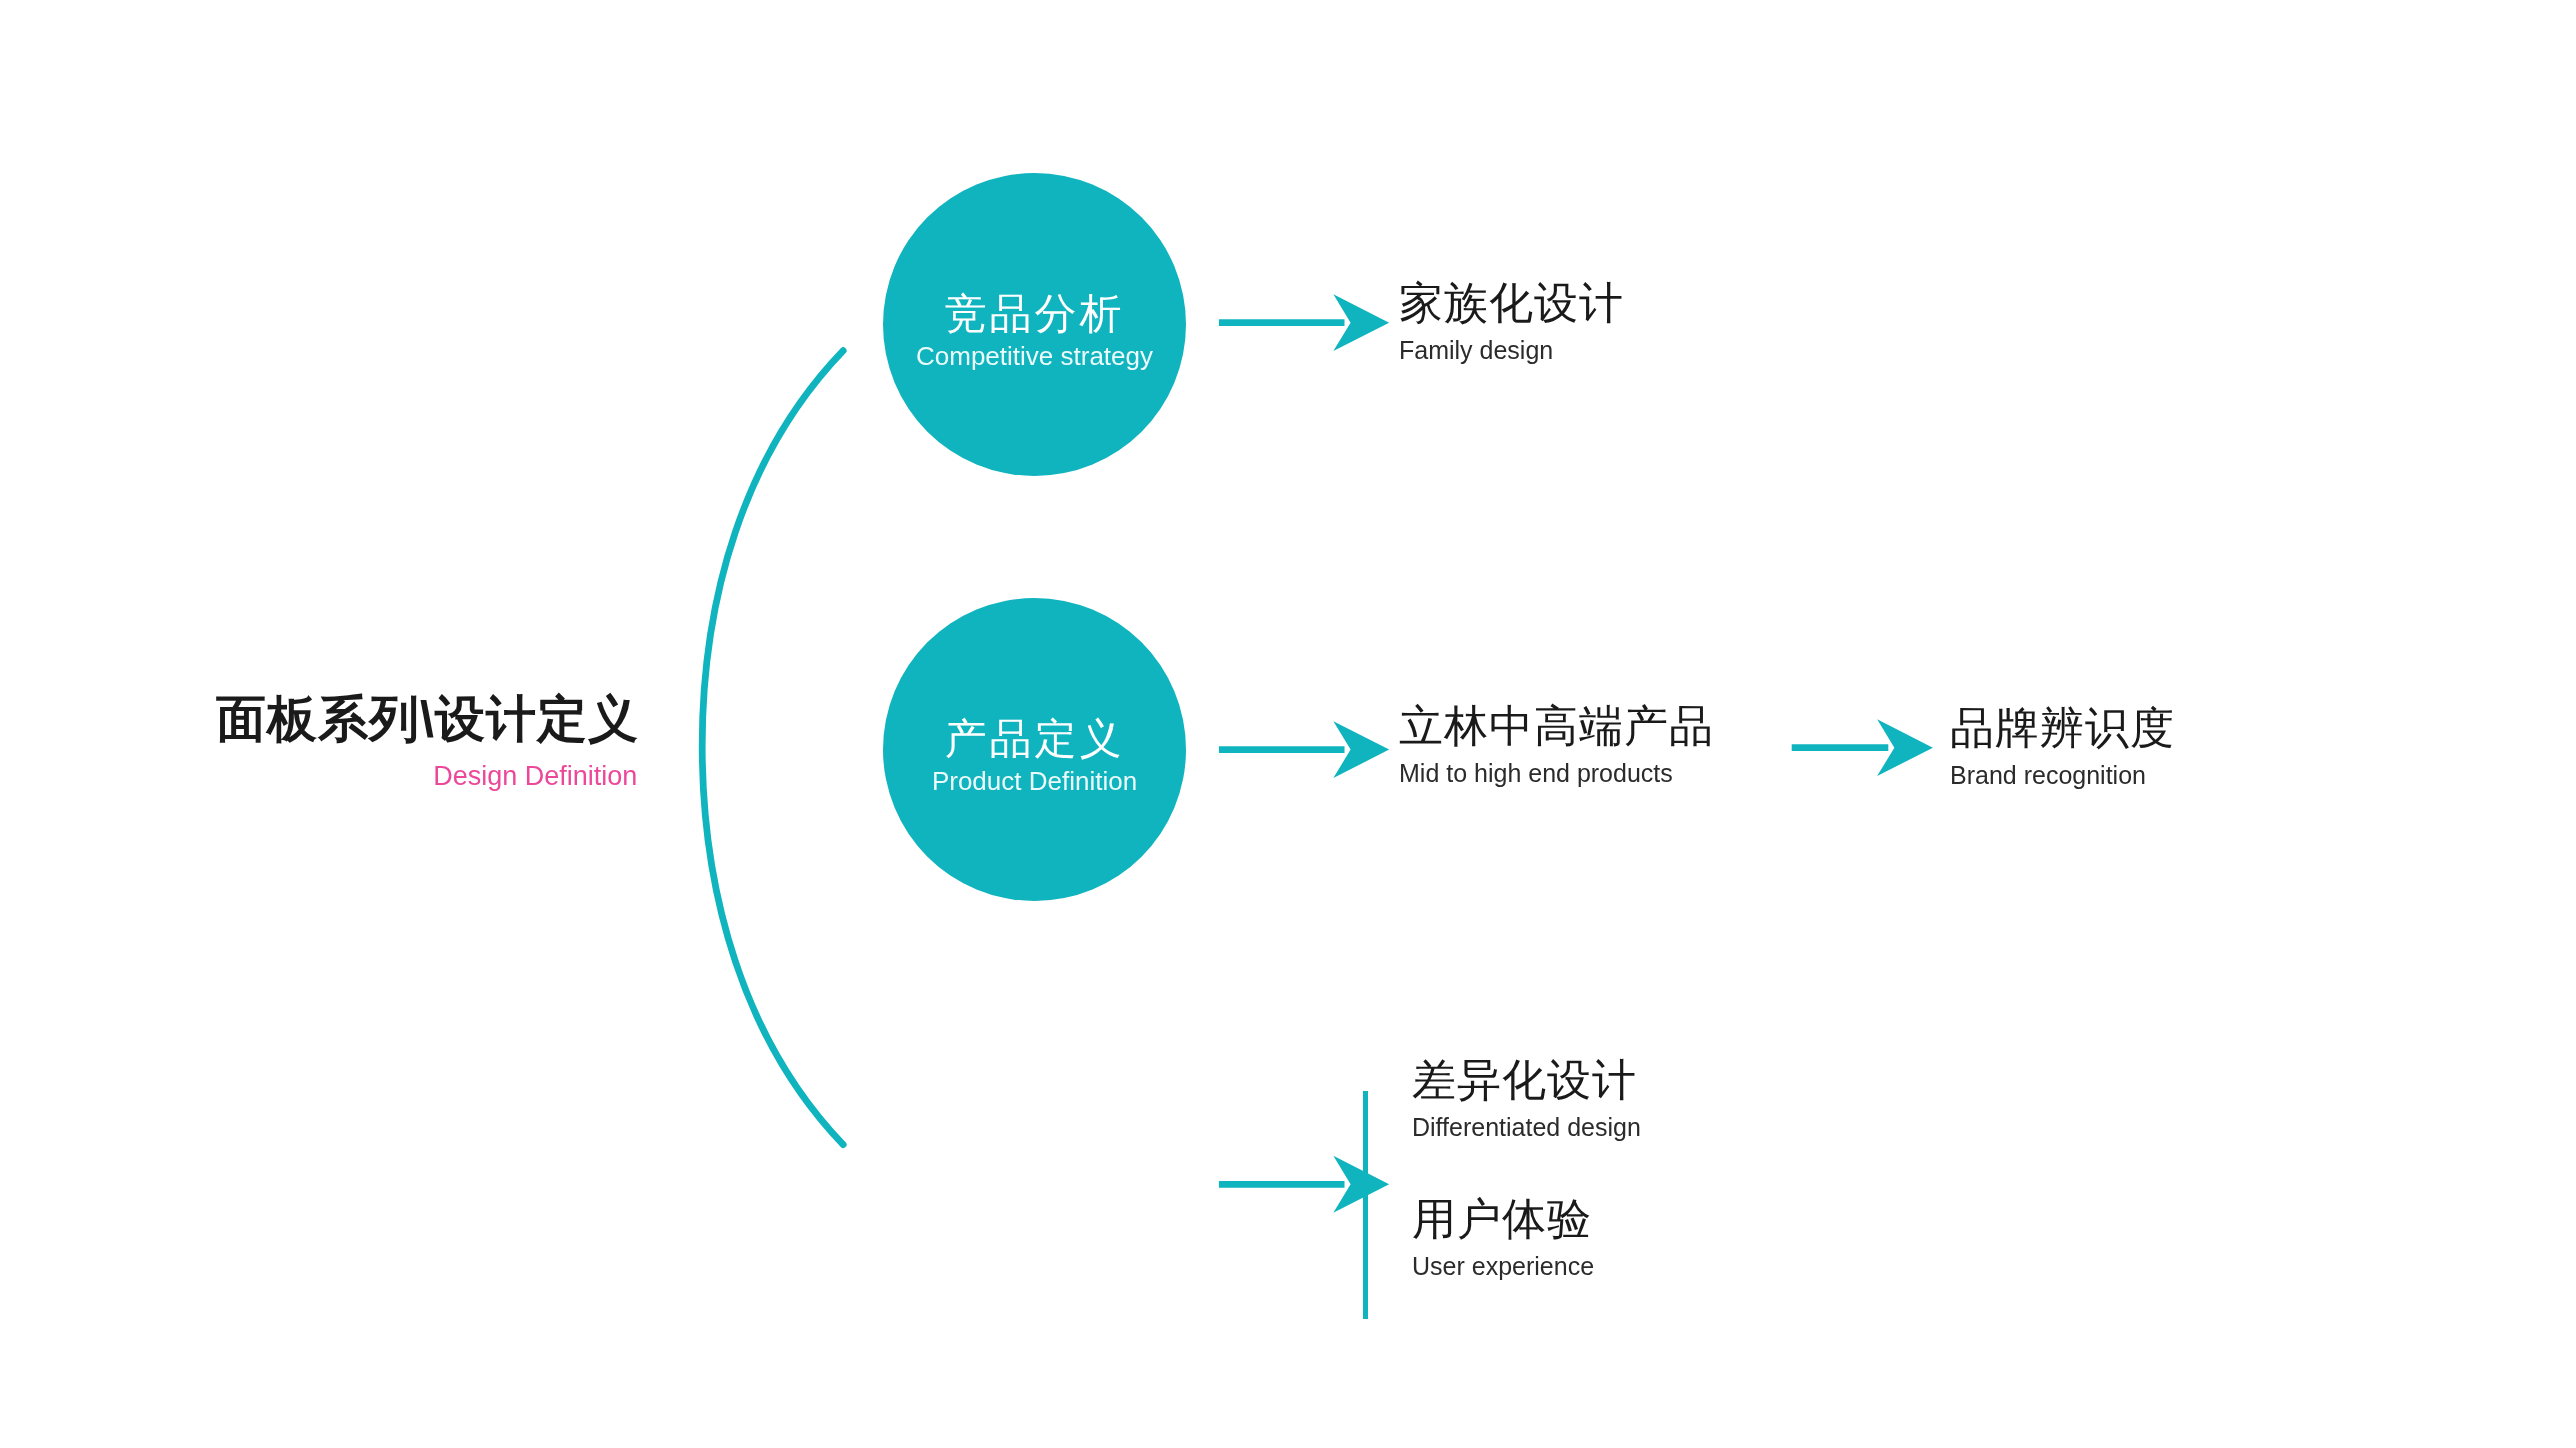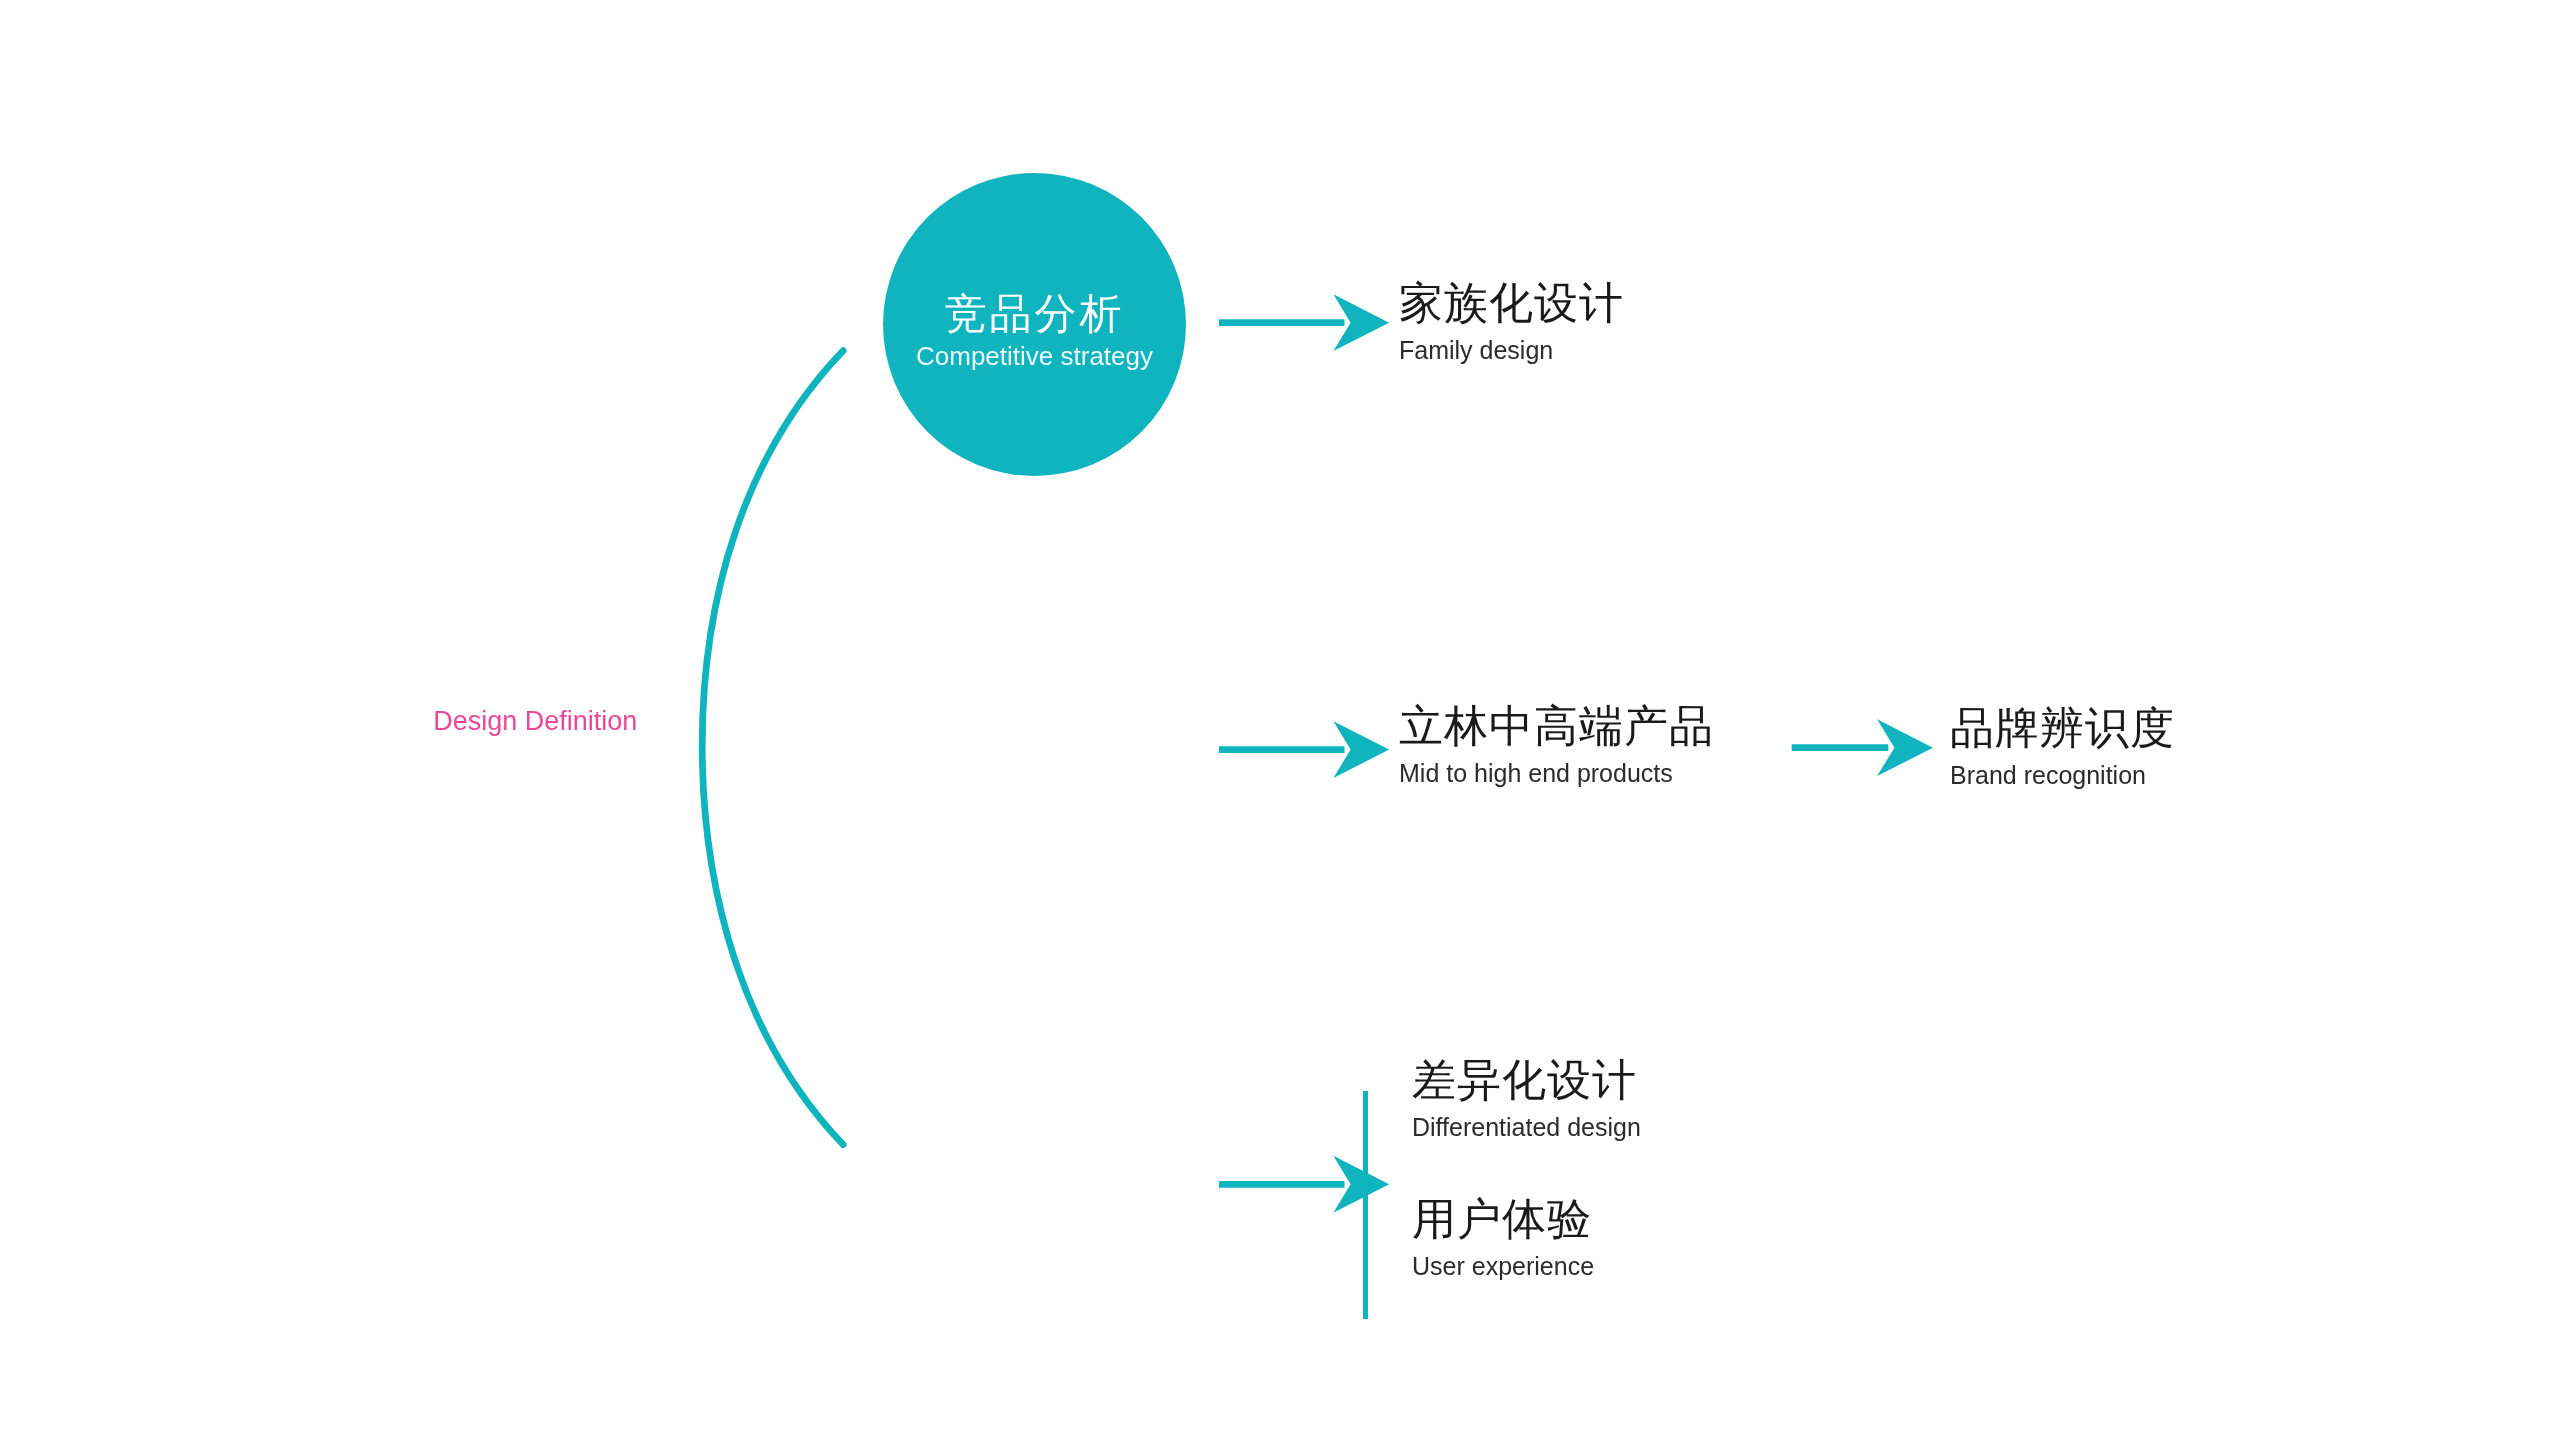--- a/index.html
+++ b/index.html
@@ -134,30 +134,37 @@
     <line x1="1262" y1="334" x2="1392" y2="334" stroke="#0FB4BE" stroke-width="7" marker-end="url(#ah)"></line>
 
     <line x1="1262" y1="776" x2="1392" y2="776" stroke="#0FB4BE" stroke-width="7" marker-end="url(#ah)"></line>
 
     <line x1="1855" y1="774" x2="1955" y2="774" stroke="#0FB4BE" stroke-width="7" marker-end="url(#ah)"></line>
 
     <line x1="1262" y1="1226" x2="1392" y2="1226" stroke="#0FB4BE" stroke-width="7" marker-end="url(#ah)"></line>
   </svg>
 
   <div class="title-block">
+    <div class="title-cn">面板系列\设计定义</div>
     <div class="title-en">Design Definition</div>
   </div>
 
   <div class="node-circle circle-1">
     <div class="node-inner">
       <div class="node-cn">竞品分析</div>
       <div class="node-en">Competitive strategy</div>
     </div>
   </div>
 
+  <div class="node-circle circle-2">
+    <div class="node-inner">
+      <div class="node-cn">产品定义</div>
+      <div class="node-en">Product Definition</div>
+    </div>
+  </div>
 
 
   <div class="out-label label-family">
     <div class="out-cn">家族化设计</div>
     <div class="out-en">Family design</div>
   </div>
 
   <div class="out-label label-midhigh">
     <div class="out-cn">立林中高端产品</div>
     <div class="out-en">Mid to high end products</div>

